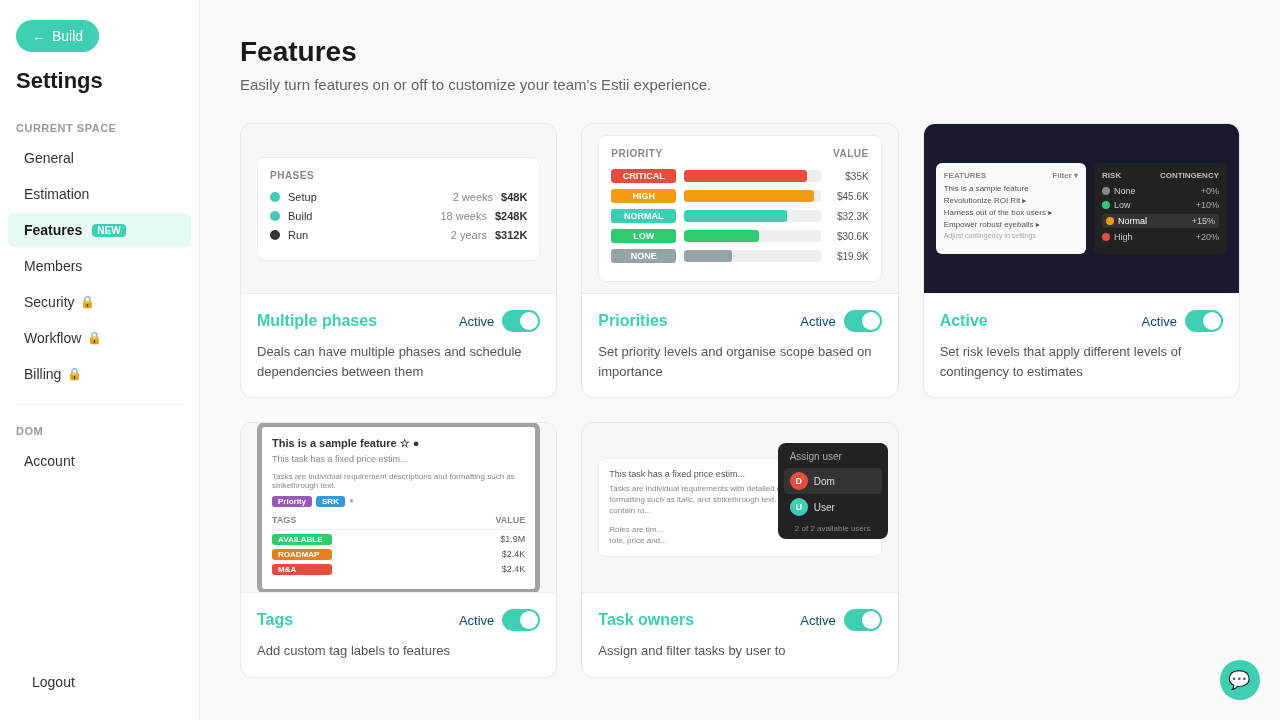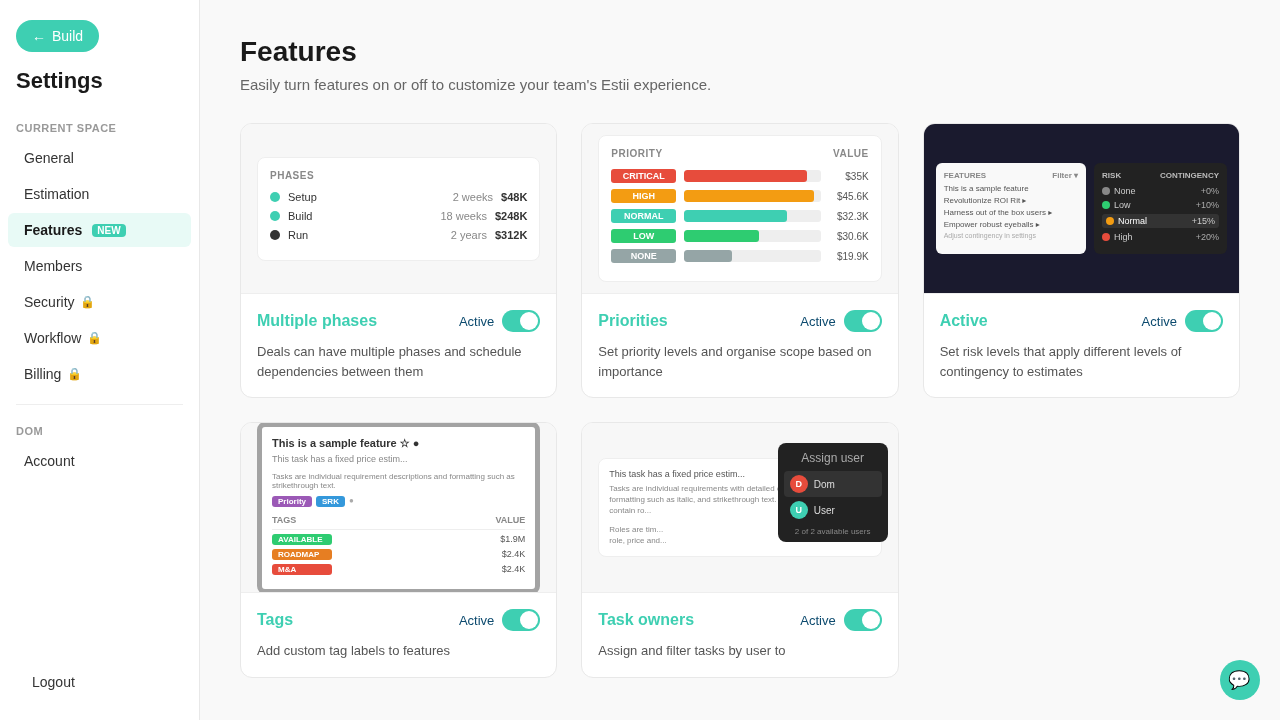--- a/index.html
+++ b/index.html
@@ -219,21 +219,21 @@
     }
     .dropdown-menu {
       background: #222;
       border-radius: 8px;
       padding: 6px;
       position: absolute;
       right: 10px;
       top: 20px;
       width: 110px;
     }
-    .dropdown-header { font-size: 12px; color: #aaa; padding: 2px 6px 6px 6px; text-align: center; }
+    .dropdown-header { font-size: 10px; color: #aaa; padding: 2px 6px 6px 6px; }
     .dropdown-item { display: flex; align-items: center; gap: 6px; padding: 4px 6px; border-radius: 4px; }
     .dropdown-item.selected { background: #333; }
     .dropdown-avatar { width: 18px; height: 18px; border-radius: 50%; display: flex; align-items: center; justify-content: center; font-size: 9px; font-weight: 700; color: #fff; }
     .dropdown-username { font-size: 10px; color: #ddd; }
     .dropdown-footer { font-size: 8px; color: #888; padding: 4px 6px 0 6px; text-align: center; }
 
     
     .chat-bubble {
       position: fixed;
       bottom: 20px;

